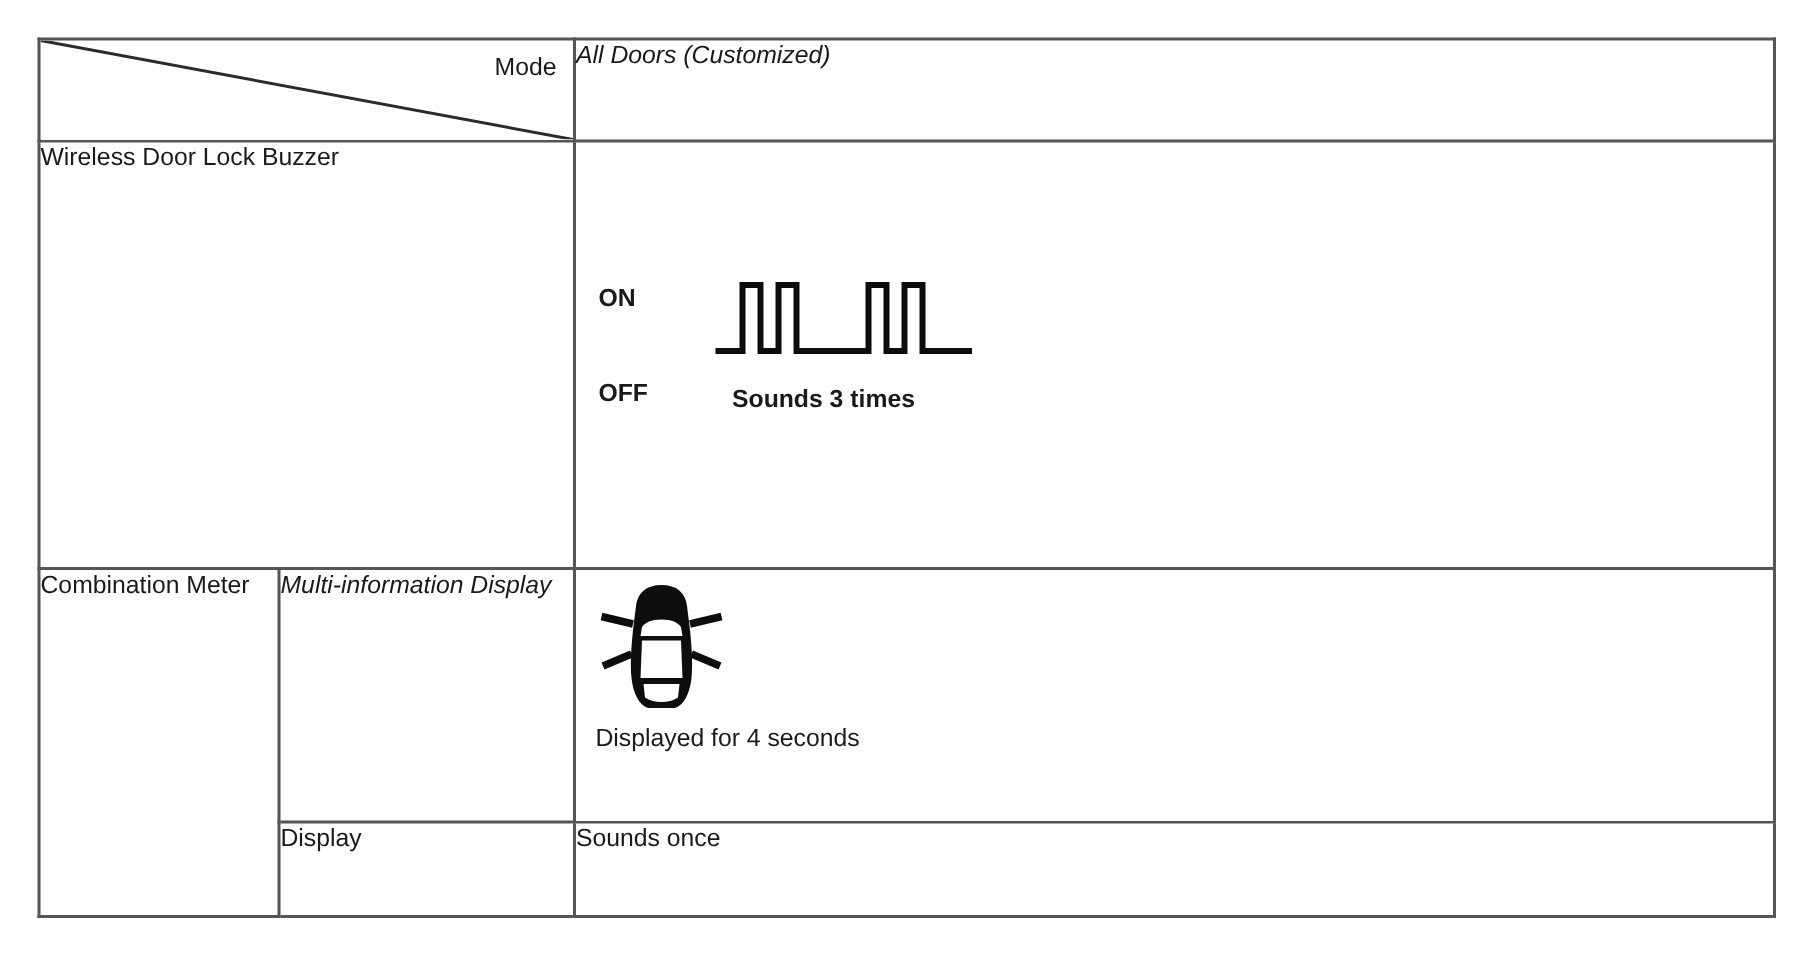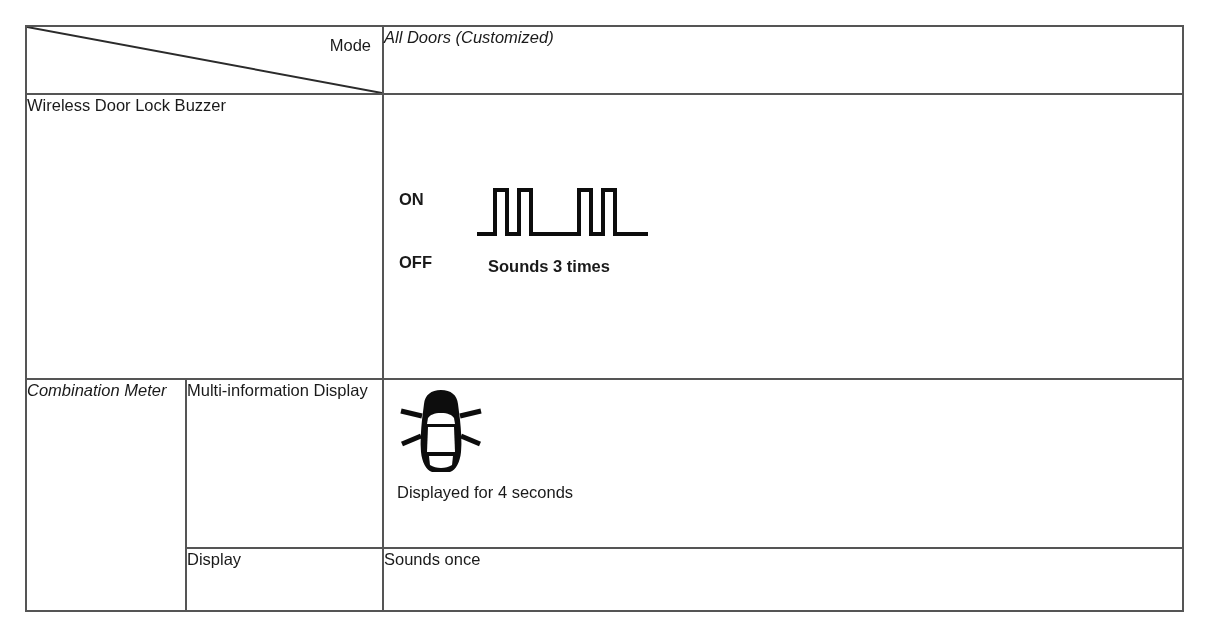--- a/index.html
+++ b/index.html
@@ -118,26 +118,26 @@
     top: 78px;
     font-size: 16.5px;
     line-height: 1;
     white-space: nowrap;
   }
 
   
   .meter-label {
     padding: 12px 0 0 12px;
     line-height: 1.3;
-    font-style: italic;
   }
   .mid-label {
     height: 167px;
     padding: 12px 0 0 12px;
     line-height: 1.3;
+    font-style: italic;
   }
   .mid-value {
     position: relative;
     height: 167px;
   }
   .car-icon {
     position: absolute;
     left: 14px;
     top: 6px;
     width: 86px;

